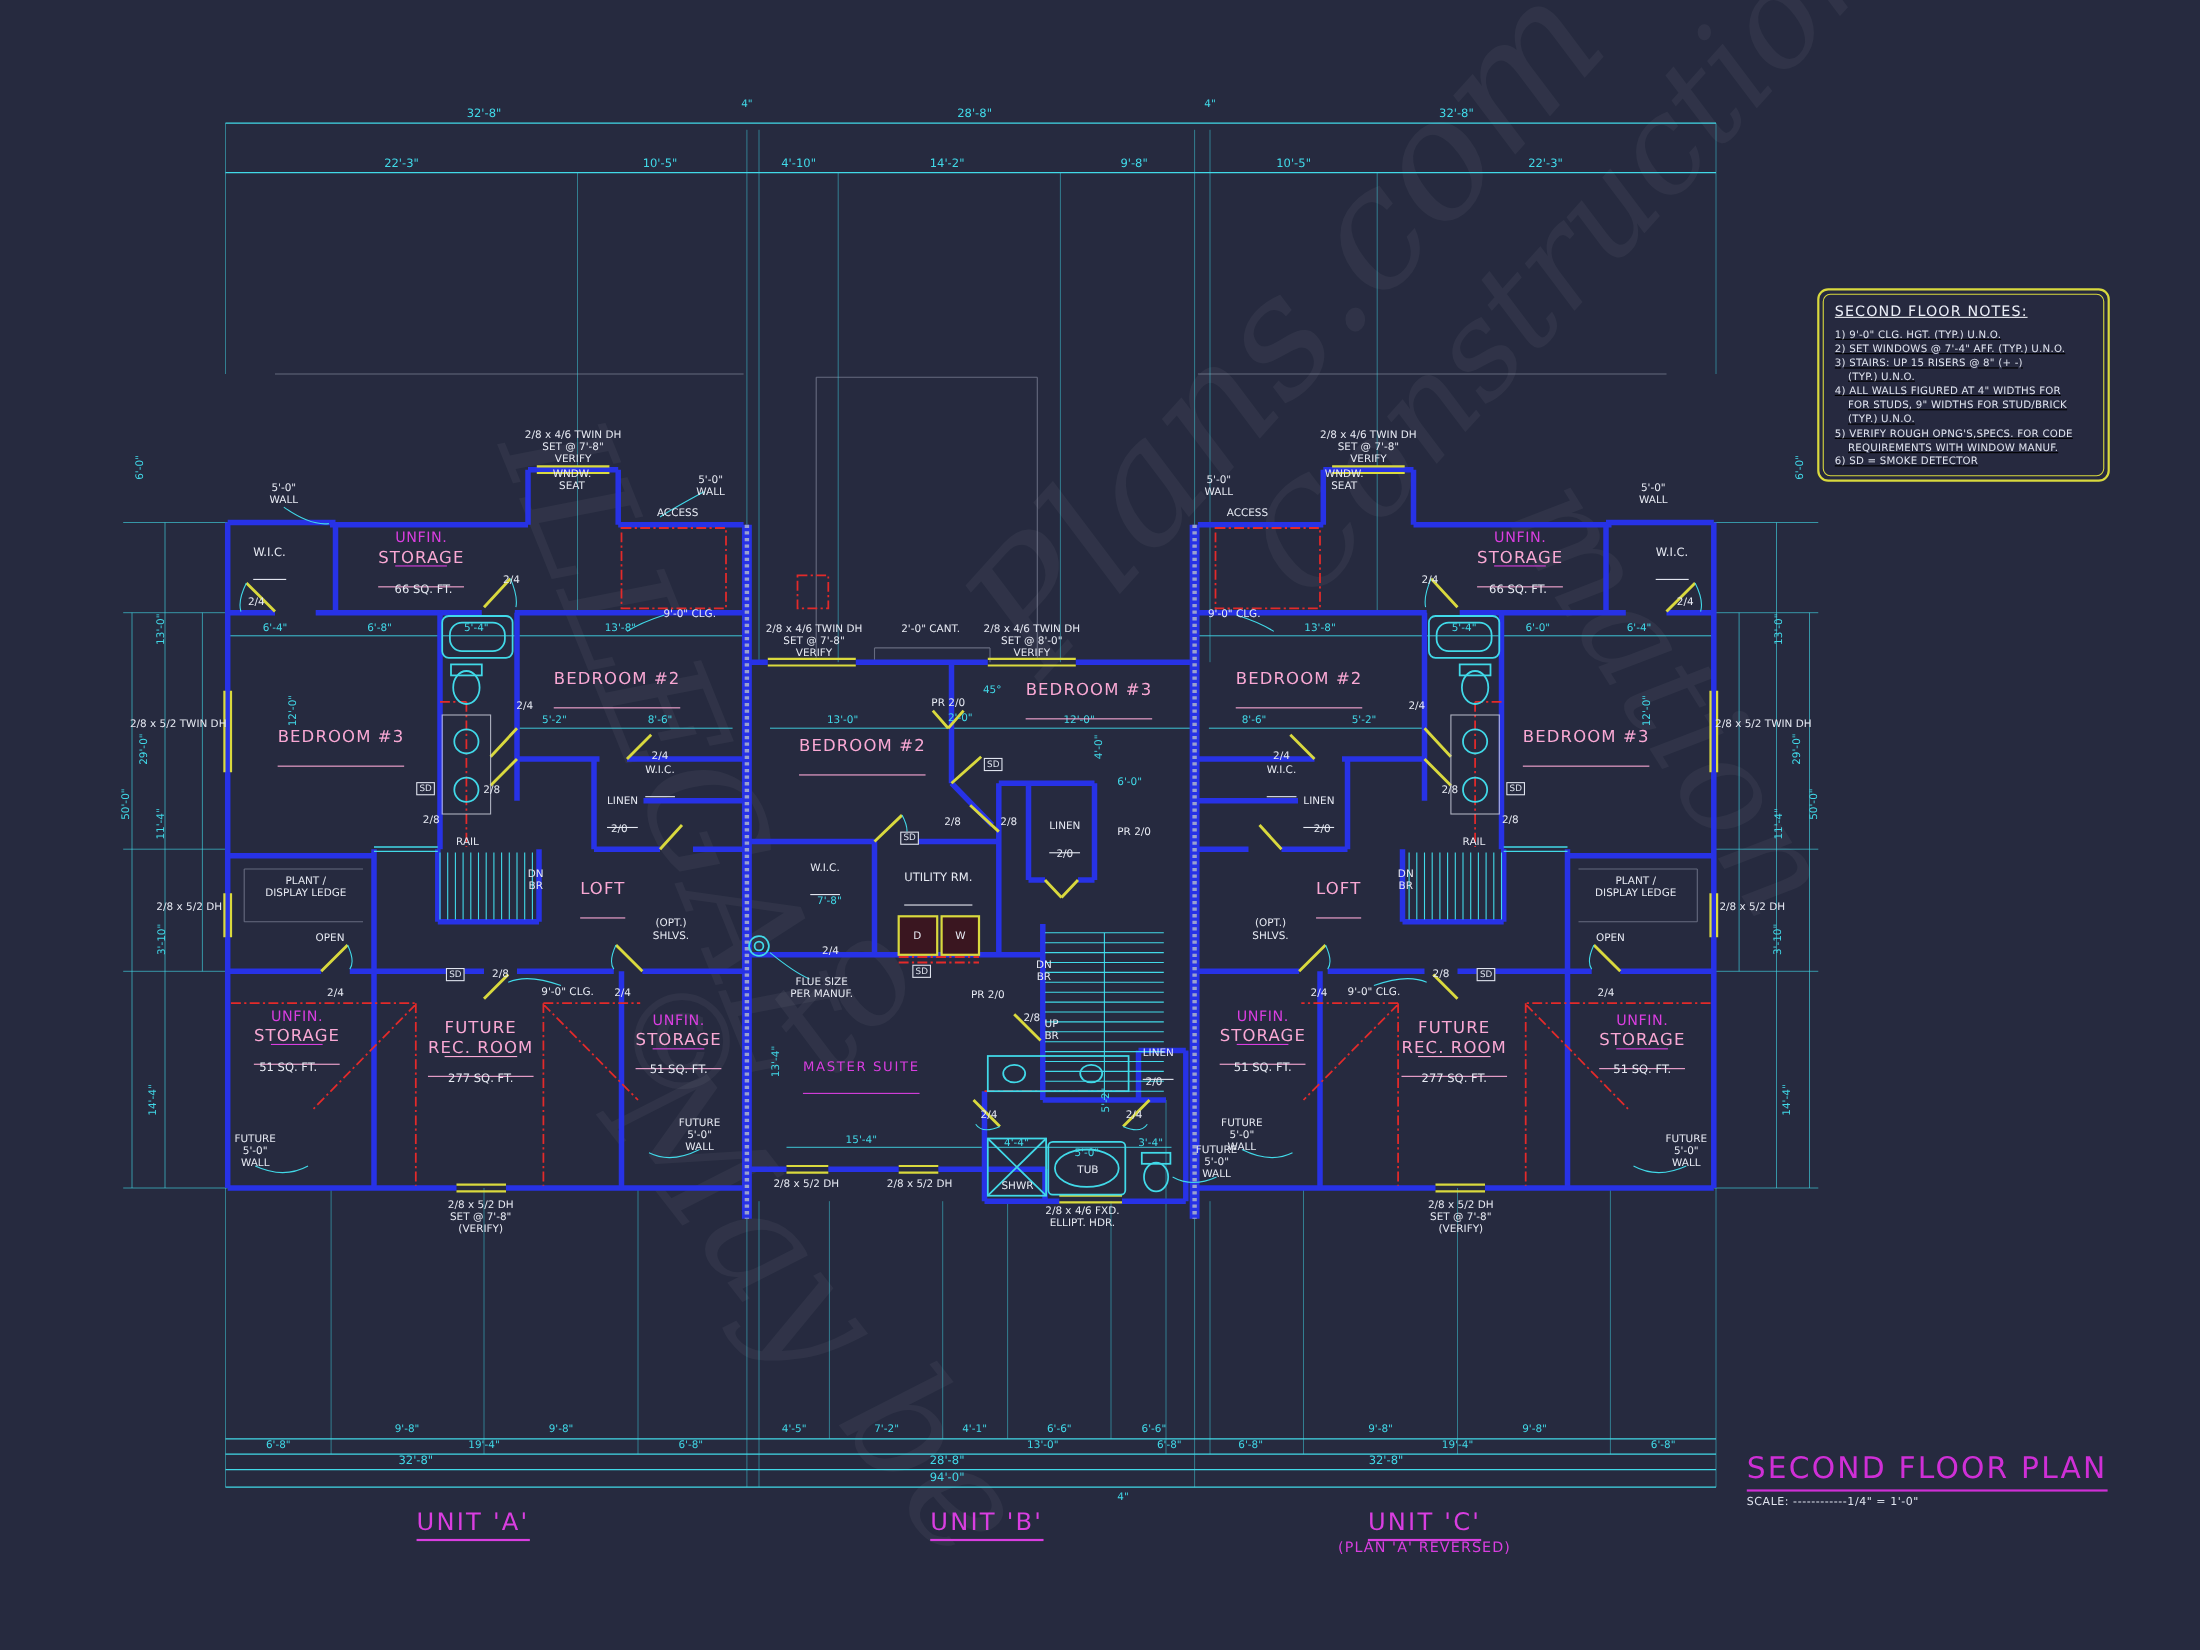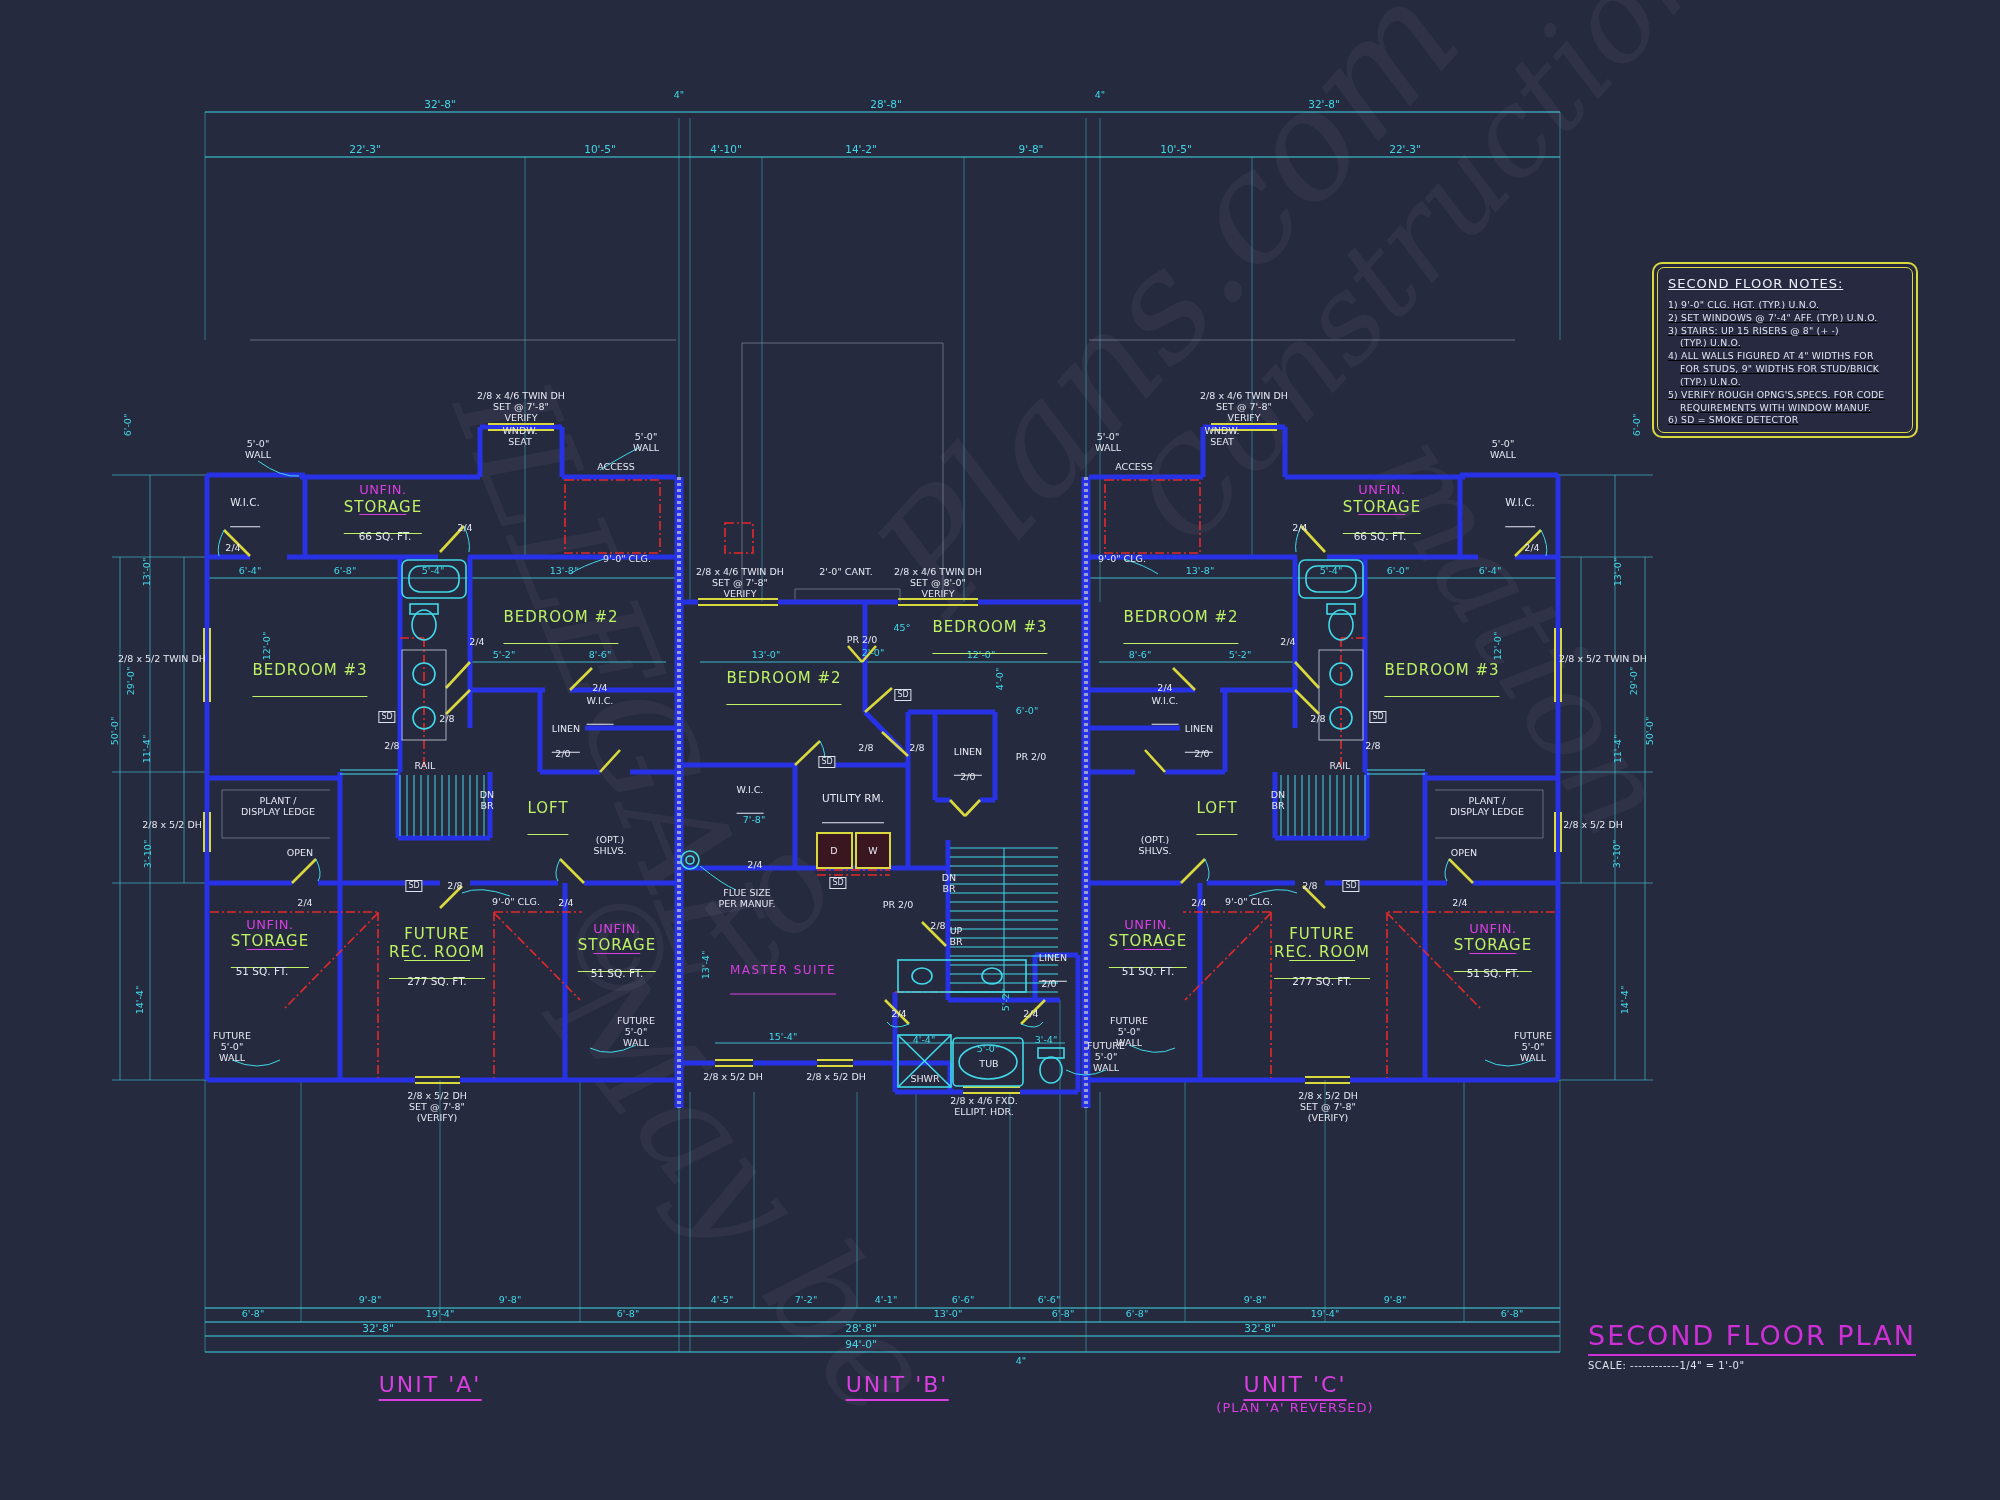--- a/index.html
+++ b/index.html
@@ -7,21 +7,21 @@
           font-family:"DejaVu Sans",sans-serif;}
   svg{position:absolute;left:0;top:0;}
   .labels{position:absolute;left:0;top:0;width:100%;height:100%;z-index:4;}
   .L{position:absolute;transform:translate(-50%,-50%);white-space:nowrap;line-height:1;}
   .rv{transform:translate(-50%,-50%) rotate(-90deg);}
   .cy{color:#41d9e8;font-size:10.5px;}
   .cy-s{color:#41d9e8;font-size:9.5px;}
   .wt{color:#e6e9f2;font-size:10.5px;}
   .wt-s{color:#e6e9f2;font-size:9.5px;}
   .u{border-bottom:1px solid currentColor;padding-bottom:18px;}
-  .mag{color:#bef264;font-size:15px;letter-spacing:1px;}
+  .mag{color:#f9a8d4;font-size:15px;letter-spacing:1px;}
   .mag-s{color:#d93ee0;font-size:13px;letter-spacing:.5px;}
   .mag-b{color:#d93ee0;font-size:12px;letter-spacing:1.5px;}
   .sdbox{border:1px solid #dfe3ee;color:#dfe3ee;font-size:8px;padding:1px 2px;background:#262a3f;}
   .wm{position:absolute;color:#ffffff;opacity:.045;font-family:"DejaVu Serif",serif;font-style:italic;
       z-index:2;white-space:nowrap;pointer-events:none;}
   .panel{position:absolute;border:2px solid #d9d93e;border-radius:10px;padding:3px;z-index:5;background:rgba(38,42,63,.6);}
   .panel-inner{border:1.5px solid #d9d93e;border-radius:7px;padding:8px 10px;height:100%;box-sizing:border-box;}
   .panel-title{color:#eceff8;font-size:13px;letter-spacing:1px;text-decoration:underline;margin-bottom:8px;}
   .note-line{color:#dfe3ee;font-size:9.3px;line-height:1.38;letter-spacing:.2px;}
   .note-indent{padding-left:12px;}

